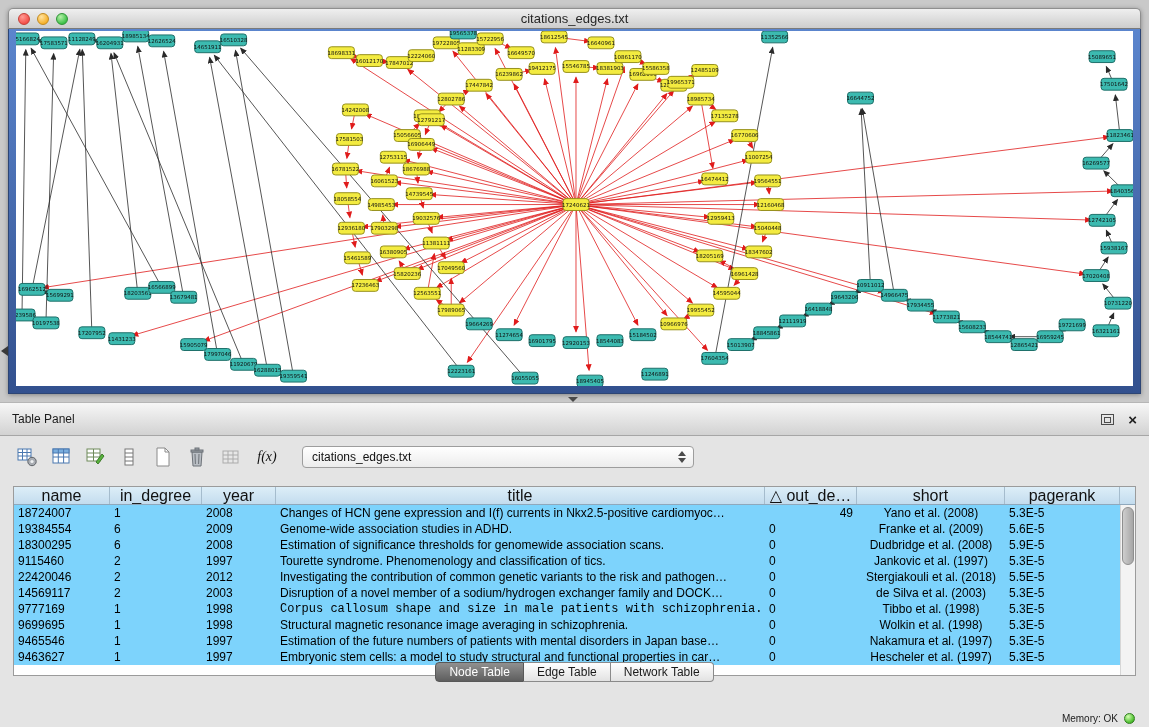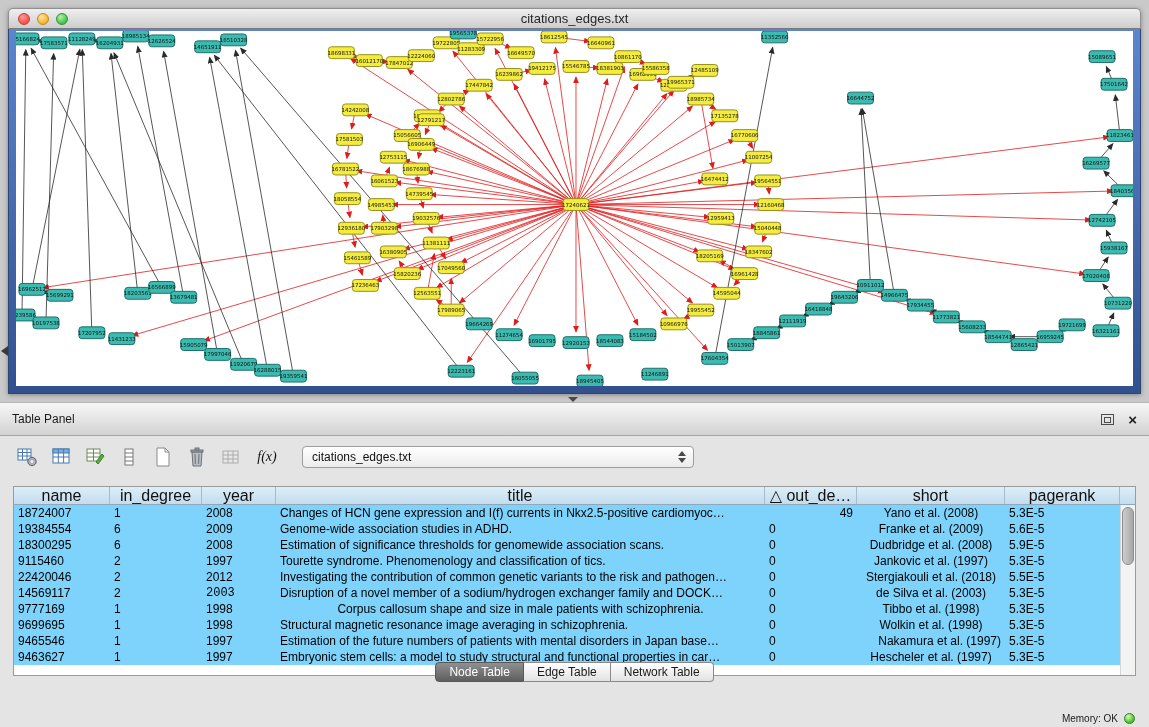--- a/index.html
+++ b/index.html
@@ -859,51 +859,51 @@
           <div class="td" style="width: 92px; text-align: left;">2</div>
           <div class="td" style="width: 74px; text-align: left;">2012</div>
           <div class="td" style="width: 489px; text-align: left;">Investigating the contribution of common genetic variants to the risk and pathogen…</div>
           <div class="td" style="width: 92px; text-align: left;">0</div>
           <div class="td" style="width: 148px; text-align: center;">Stergiakouli et al. (2018)</div>
           <div class="td" style="width: 115px; text-align: left;">5.5E-5</div>
         </div>
         <div class="row">
           <div class="td" style="width: 96px; text-align: left;">14569117</div>
           <div class="td" style="width: 92px; text-align: left;">2</div>
-          <div class="td" style="width: 74px; text-align: left; font-family: Liberation Mono, monospace;">2003</div>
+          <div class="td" style="width: 74px; text-align: left;">2003</div>
           <div class="td" style="width: 489px; text-align: left;">Disruption of a novel member of a sodium/hydrogen exchanger family and DOCK…</div>
           <div class="td" style="width: 92px; text-align: left;">0</div>
           <div class="td" style="width: 148px; text-align: center;">de Silva et al. (2003)</div>
           <div class="td" style="width: 115px; text-align: left;">5.3E-5</div>
         </div>
         <div class="row">
           <div class="td" style="width: 96px; text-align: left;">9777169</div>
           <div class="td" style="width: 92px; text-align: left;">1</div>
           <div class="td" style="width: 74px; text-align: left;">1998</div>
-          <div class="td" style="width: 489px; text-align: center;">Corpus callosum shape and size in male patients with schizophrenia.</div>
+          <div class="td" style="width: 489px; text-align: center; font-family: Liberation Mono, monospace;">Corpus callosum shape and size in male patients with schizophrenia.</div>
           <div class="td" style="width: 92px; text-align: left;">0</div>
           <div class="td" style="width: 148px; text-align: center;">Tibbo et al. (1998)</div>
           <div class="td" style="width: 115px; text-align: left;">5.3E-5</div>
         </div>
         <div class="row">
           <div class="td" style="width: 96px; text-align: left;">9699695</div>
           <div class="td" style="width: 92px; text-align: left;">1</div>
           <div class="td" style="width: 74px; text-align: left;">1998</div>
           <div class="td" style="width: 489px; text-align: left;">Structural magnetic resonance image averaging in schizophrenia.</div>
           <div class="td" style="width: 92px; text-align: left;">0</div>
           <div class="td" style="width: 148px; text-align: center;">Wolkin et al. (1998)</div>
           <div class="td" style="width: 115px; text-align: left;">5.3E-5</div>
         </div>
         <div class="row">
           <div class="td" style="width: 96px; text-align: left;">9465546</div>
           <div class="td" style="width: 92px; text-align: left;">1</div>
           <div class="td" style="width: 74px; text-align: left;">1997</div>
           <div class="td" style="width: 489px; text-align: left;">Estimation of the future numbers of patients with mental disorders in Japan base…</div>
           <div class="td" style="width: 92px; text-align: left;">0</div>
-          <div class="td" style="width: 148px; text-align: right;">Nakamura et al. (1997)</div>
+          <div class="td" style="width: 148px; text-align: center;">Nakamura et al. (1997)</div>
           <div class="td" style="width: 115px; text-align: left;">5.3E-5</div>
         </div>
         <div class="row">
           <div class="td" style="width: 96px; text-align: left;">9463627</div>
           <div class="td" style="width: 92px; text-align: left;">1</div>
           <div class="td" style="width: 74px; text-align: left;">1997</div>
           <div class="td" style="width: 489px; text-align: left;">Embryonic stem cells: a model to study structural and functional properties in car…</div>
           <div class="td" style="width: 92px; text-align: left;">0</div>
           <div class="td" style="width: 148px; text-align: center;">Hescheler et al. (1997)</div>
           <div class="td" style="width: 115px; text-align: left;">5.3E-5</div>

